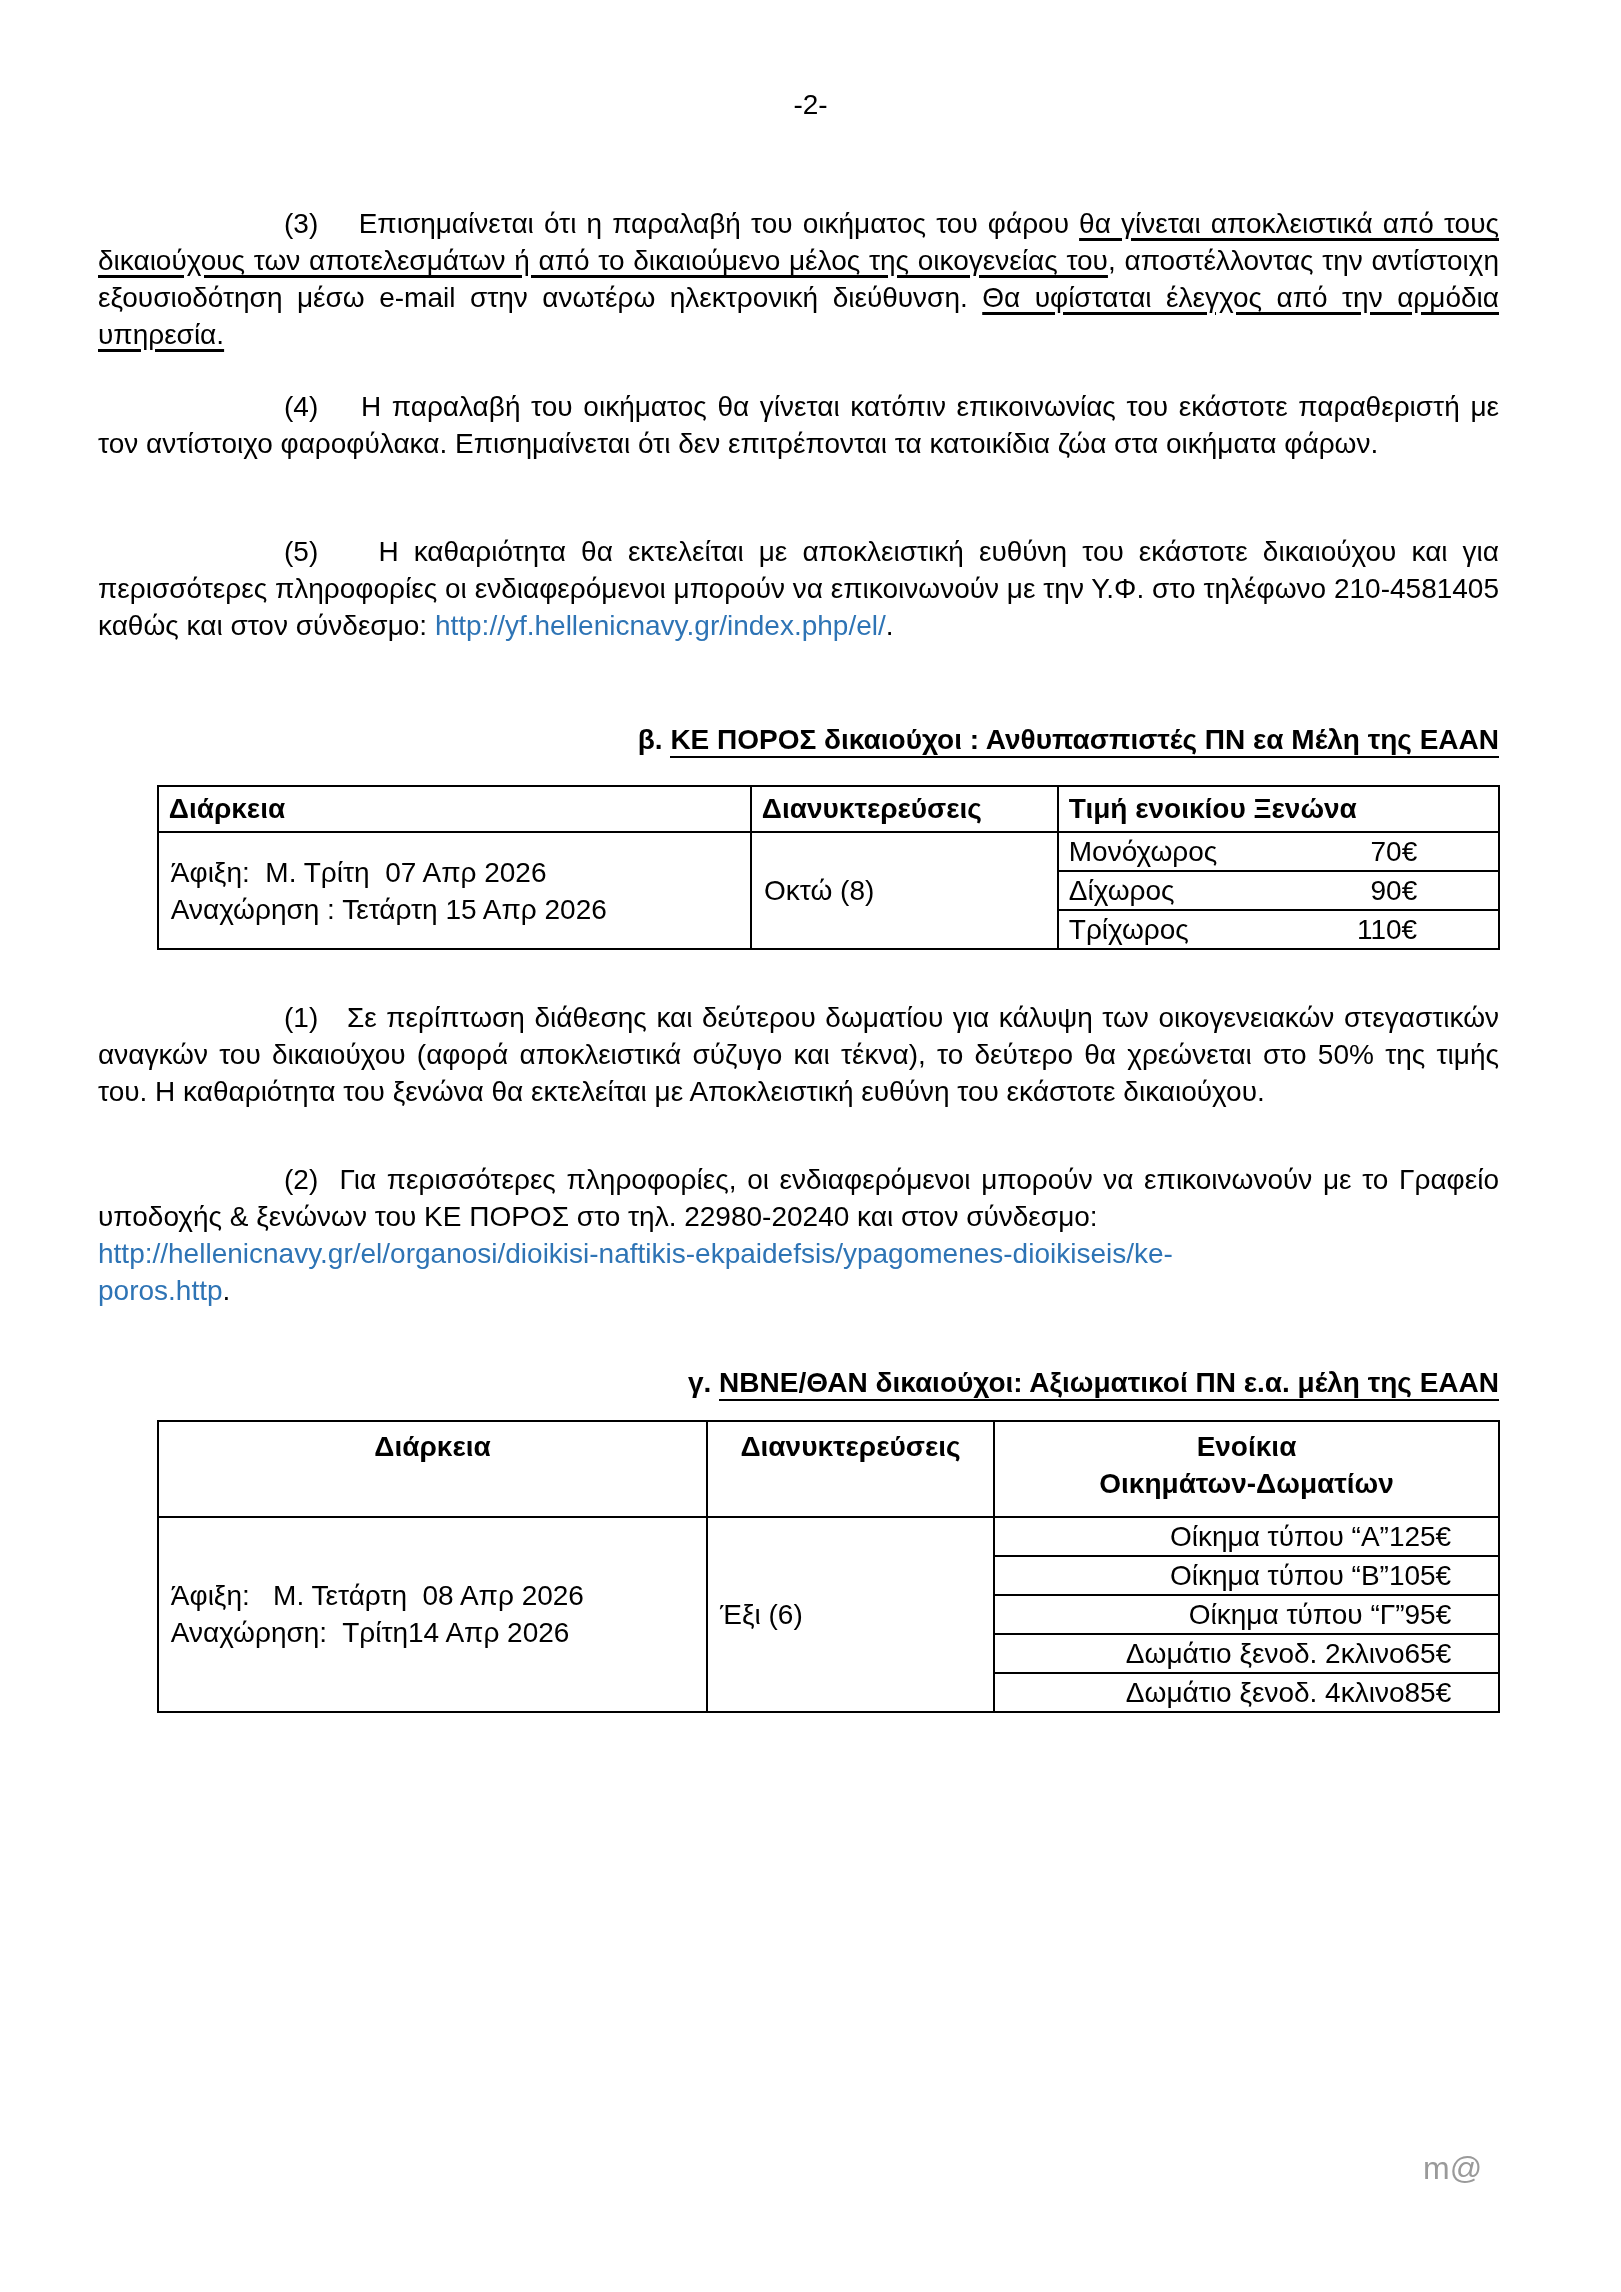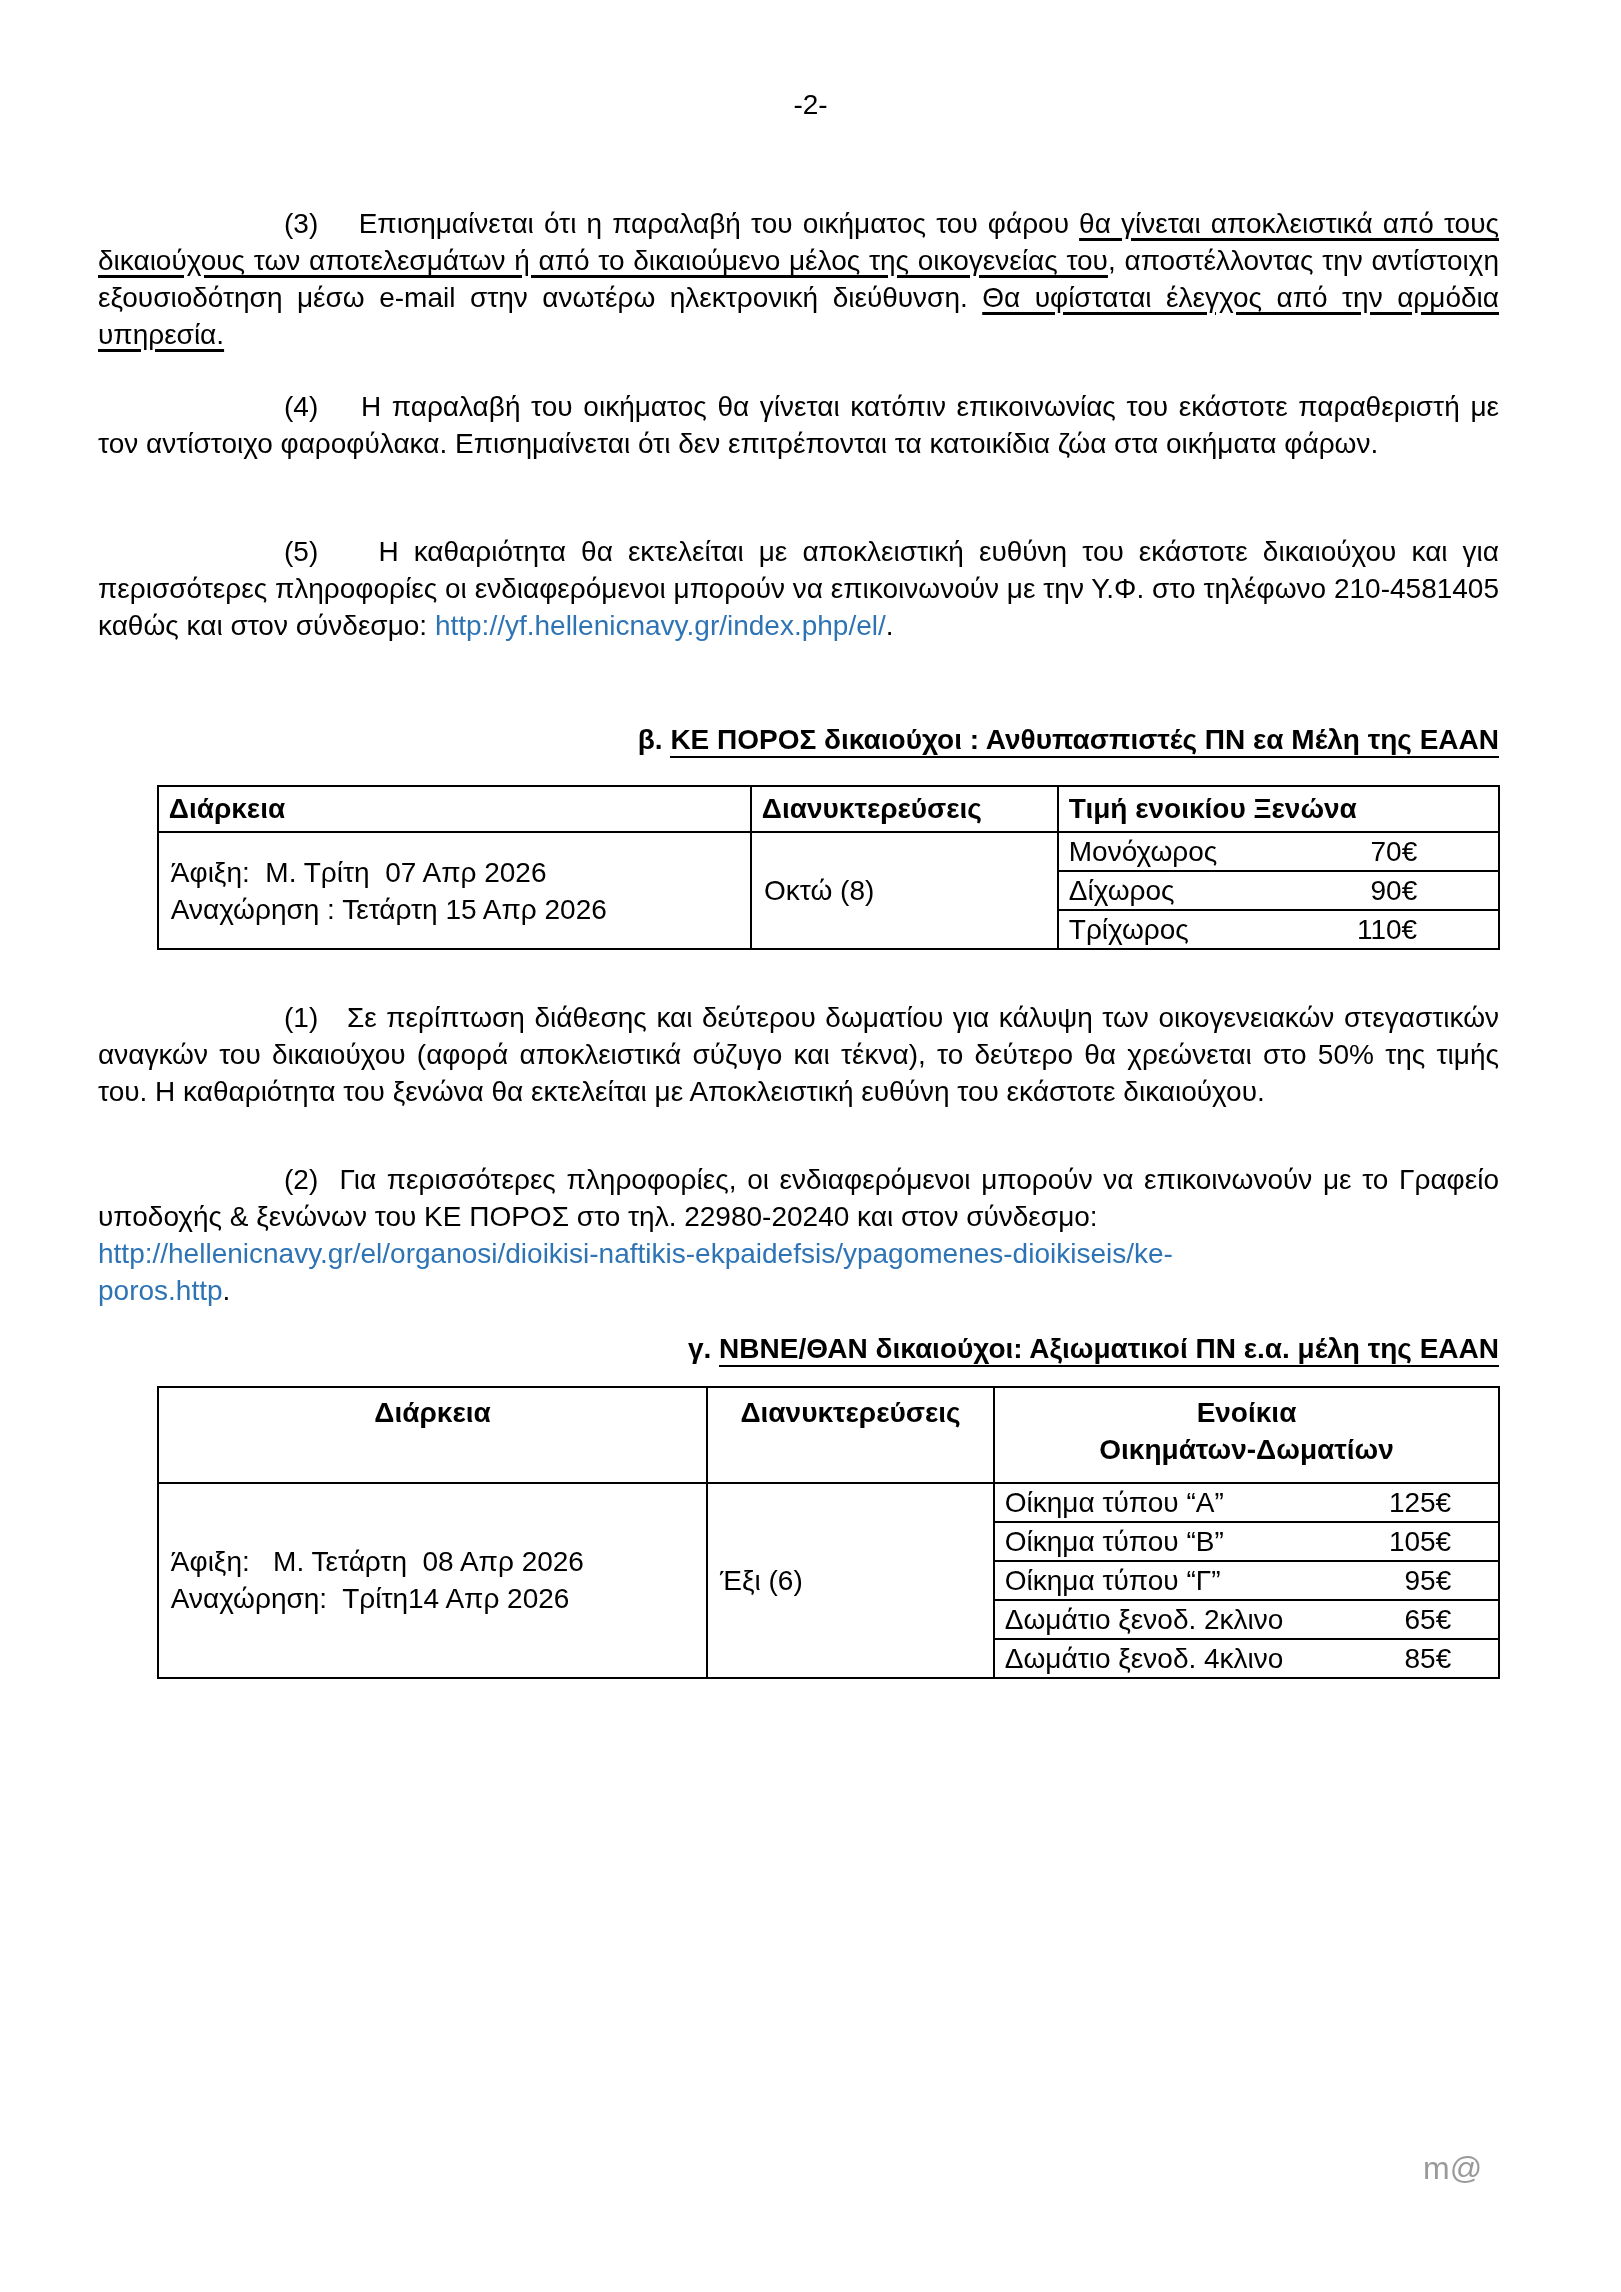--- a/index.html
+++ b/index.html
@@ -17,39 +17,39 @@
   .p3{margin-top:82px;}
   .p4{margin-top:35px;}
   .p5{margin-top:71px;}
   .pb1{margin-top:49px;}
   .pb2{margin-top:51px;}
   .pg1{margin-top:84px;}
   .useg{text-decoration:underline;text-decoration-thickness:2.5px;text-underline-offset:4.9px;}
   .link{color:var(--link,#2e74b5);text-decoration-thickness:2px;text-underline-offset:4.9px;cursor:pointer;margin-top:33px;}
   .heading{margin:0 122px 0 98px;text-align:right;font-weight:bold;font-size:28px;line-height:39px;}
   .hb{margin-top:76px;}
-  .hg{margin-top:20px;}
+  .hg{margin-top:54px;}
   .hu{border-bottom:2.9px solid #000;padding-bottom:1px;}
   table.tbl{border-collapse:collapse;margin-left:157px;table-layout:fixed;width:1341px;}
   .tbl th,.tbl td{border:2.9px solid #000;font-weight:normal;font-size:28px;vertical-align:middle;}
   .tbl1{margin-top:25.5px;}
   .tbl2{margin-top:17.6px;}
   .t1c1{width:593px;} .t1c2{width:307px;} .t1c3{width:441px;}
   .t2c1{width:549px;} .t2c2{width:287px;} .t2c3{width:505px;}
   .tbl1 th{text-align:left;padding:3.9px 9.8px;height:36px;font-weight:bold;}
   .tbl2 th{text-align:center;padding:5.9px 7.8px;vertical-align:top;font-weight:bold;height:82px;}
   .dur{vertical-align:top;padding:2px 11.8px;text-align:left;}
   .tbl2 .dur{vertical-align:middle;}
   .nights{text-align:left;padding-left:12px;}
   .price{padding:0 9.8px;}
   .tbl1 .price{height:30px;}
   .tbl2 .price{height:37px;}
   .pricerow{display:flex;justify-content:space-between;}
   .tbl1 .pricerow{padding-right:71px;}
-  .tbl2 .pricerow{padding-right:37px;}
+  .tbl2 .pricerow{padding-right:37px;justify-content:flex-end;}
   .watermark{position:absolute;left:1423px;top:2152px;color:var(--wm,#9a9a9a);font-size:32px;line-height:32px;}
 </style>
 </head>
 <body>
 
 <div class="page">
 
   <div class="pagenum">-2-</div>
 
   <p class="para p3"><span>(3)&nbsp;&nbsp;&nbsp;&nbsp;Επισημαίνεται ότι η παραλαβή του οικήματος του φάρου </span><span class="useg">θα γίνεται αποκλειστικά από τους δικαιούχους των αποτελεσμάτων ή από το δικαιούμενο μέλος της οικογενείας του</span><span>, αποστέλλοντας την αντίστοιχη εξουσιοδότηση μέσω e-mail στην ανωτέρω ηλεκτρονική διεύθυνση. </span><span class="useg">Θα υφίσταται έλεγχος από την αρμόδια υπηρεσία.</span></p>

